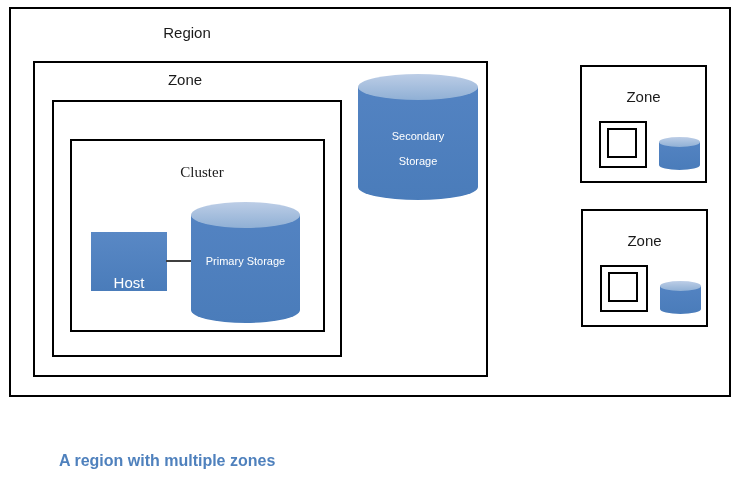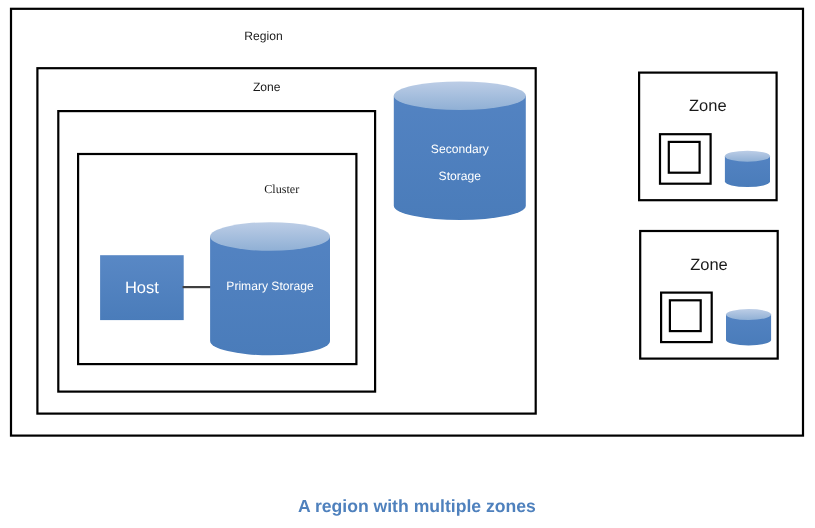--- a/index.html
+++ b/index.html
@@ -12,41 +12,41 @@
     overflow:hidden;
   }
   .box{
     position:absolute;
     border:2px solid #000000;
     background:transparent;
     box-sizing:border-box;
   }
   .lbl{
     position:absolute;
-    font-size:11px;
+    font-size:15px;
     line-height:18px;
-    text-align:right;
+    text-align:center;
     color:#1a1a1a;
     white-space:nowrap;
   }
   
   #region-box{left:9px;top:7px;width:722px;height:390px;}
   #region-label{left:117px;top:24px;width:140px;}
   #zone-main-box{left:33px;top:61px;width:455px;height:316px;}
   #zone-main-label{left:115px;top:71px;width:140px;}
   #pod-box{left:52px;top:100px;width:290px;height:257px;}
   #pod-label{left:115px;top:109px;width:140px;}
   #cluster-box{left:70px;top:139px;width:255px;height:193px;}
   #cluster-label{left:132px;top:163px;width:140px;font-family:Liberation Serif, serif;}
 
   
   #host-box{
     position:absolute;left:91px;top:232px;width:76px;height:59px;
     background:linear-gradient(180deg,#5988c5 0%,#4a7cba 100%);
-    display:flex;align-items:center;justify-content:center;
+    display:flex;align-items:flex-end;justify-content:center;
     font-size:15px;color:#ffffff;
   }
   #host-link{
     position:absolute;left:166px;top:260px;width:26px;height:2px;
     background:#3f3f3f;
   }
 
   
   .cylinder{position:absolute;}
   .cyl-top{
@@ -89,21 +89,21 @@
     position:absolute;left:6px;top:5px;width:30px;height:30px;
     border:2px solid #000;box-sizing:border-box;
   }
   .mini-cyl{position:absolute;left:77px;top:70px;width:41px;height:33px;}
   .mini-cyl .cyl-top{height:10px;}
   .mini-cyl .cyl-body{top:5px;border-radius:0 0 50% 50% / 0 0 5px 5px;}
 
   
   #caption{
     position:absolute;left:59px;top:452px;width:640px;
-    text-align:center;
+    text-align:left;
     font-size:16px;font-weight:bold;color:#4f81bd;
   }
 </style>
 </head>
 <body>
 
 <div id="canvas">
 
   <div id="region-box" class="box"></div>
   <div id="region-label" class="lbl">Region</div>

